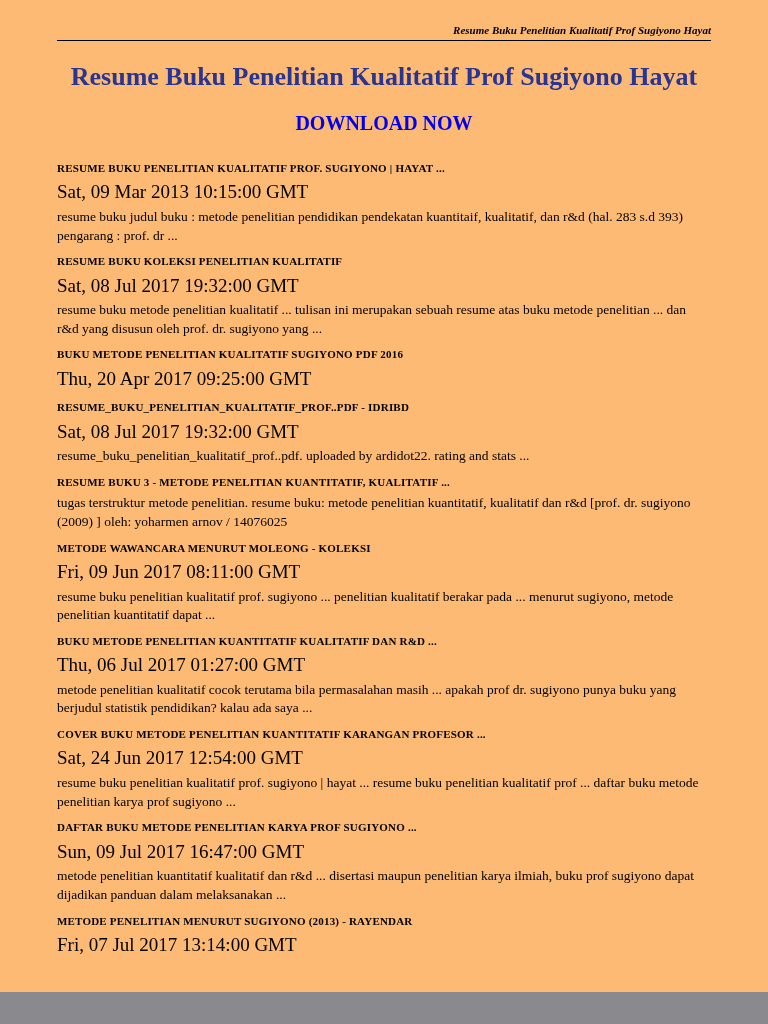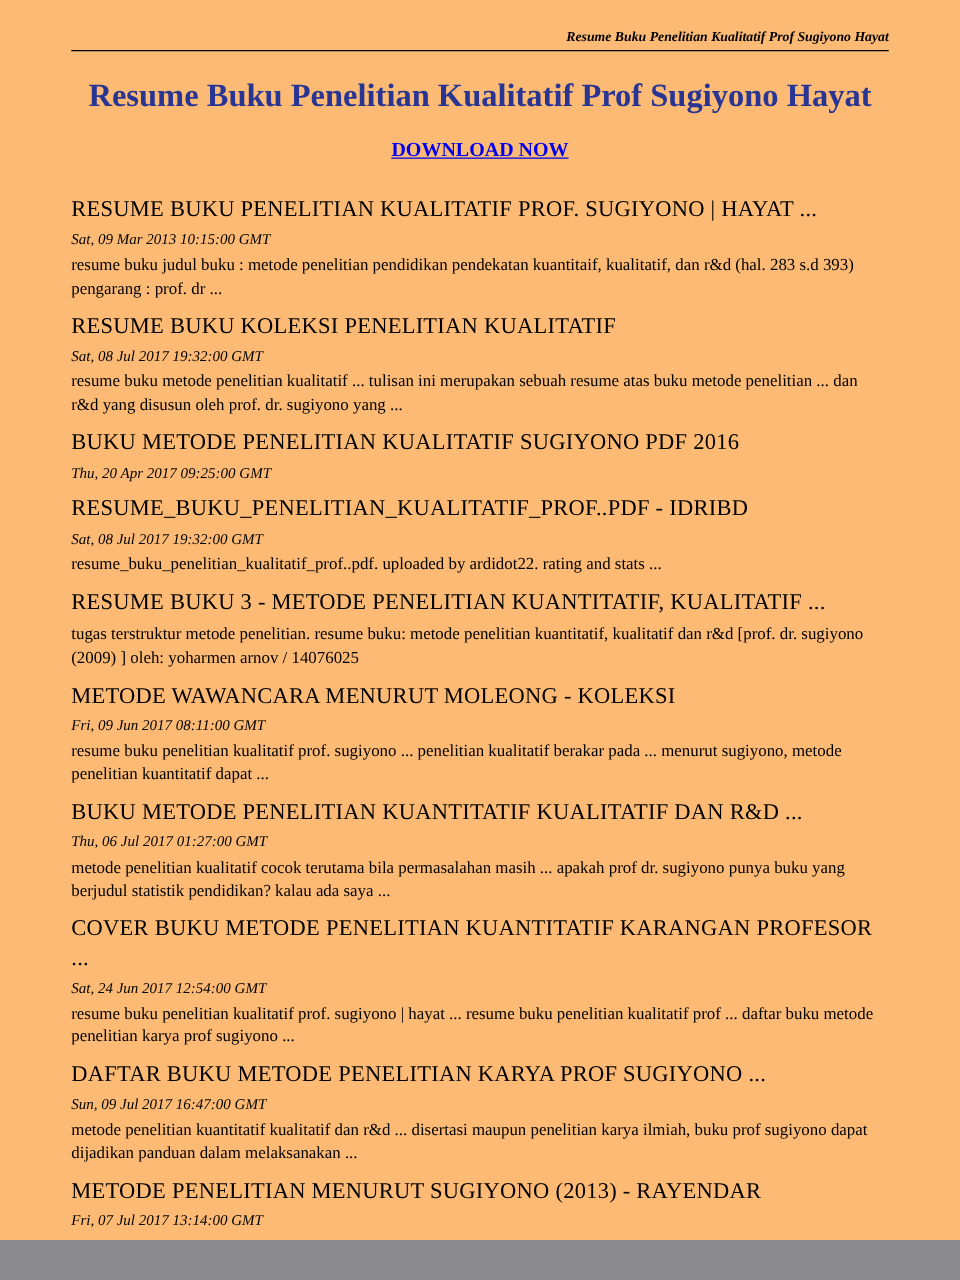--- a/index.html
+++ b/index.html
@@ -33,38 +33,36 @@
     font-size: 26px;
     font-weight: bold;
     color: #283593;
     line-height: 1.5;
   }
   .download-wrap {
     text-align: center;
     margin: 16px 0 26px 0;
   }
   .download-link {
-    font-size: 16px;
+    font-size: 20px;
     font-weight: bold;
     color: #0000EE;
-    text-decoration: underline;
     cursor: pointer;
   }
   .result { margin-bottom: 9px; }
   .result-heading {
-    font-size: 18px;
-    font-weight: normal;
+    font-size: 11px;
+    font-weight: bold;
     color: #000;
     line-height: 1.3;
     margin: 0 0 5px 0;
     letter-spacing: 0.2px;
   }
   .result-date {
-    font-size: 12px;
-    font-style: italic;
+    font-size: 19px;
     color: #000;
     line-height: 1.3;
     margin: 0 0 3px 0;
   }
   .result-body {
     font-size: 13.5px;
     color: #000;
     line-height: 1.38;
     margin: 0;
   }

